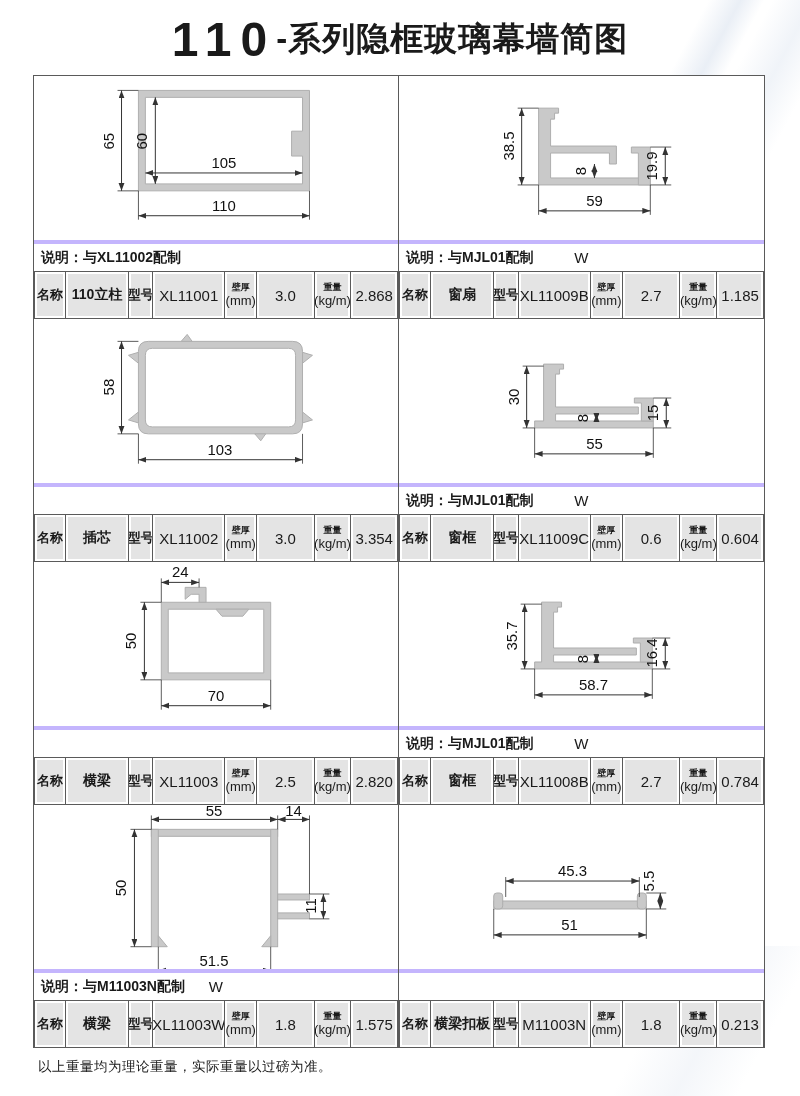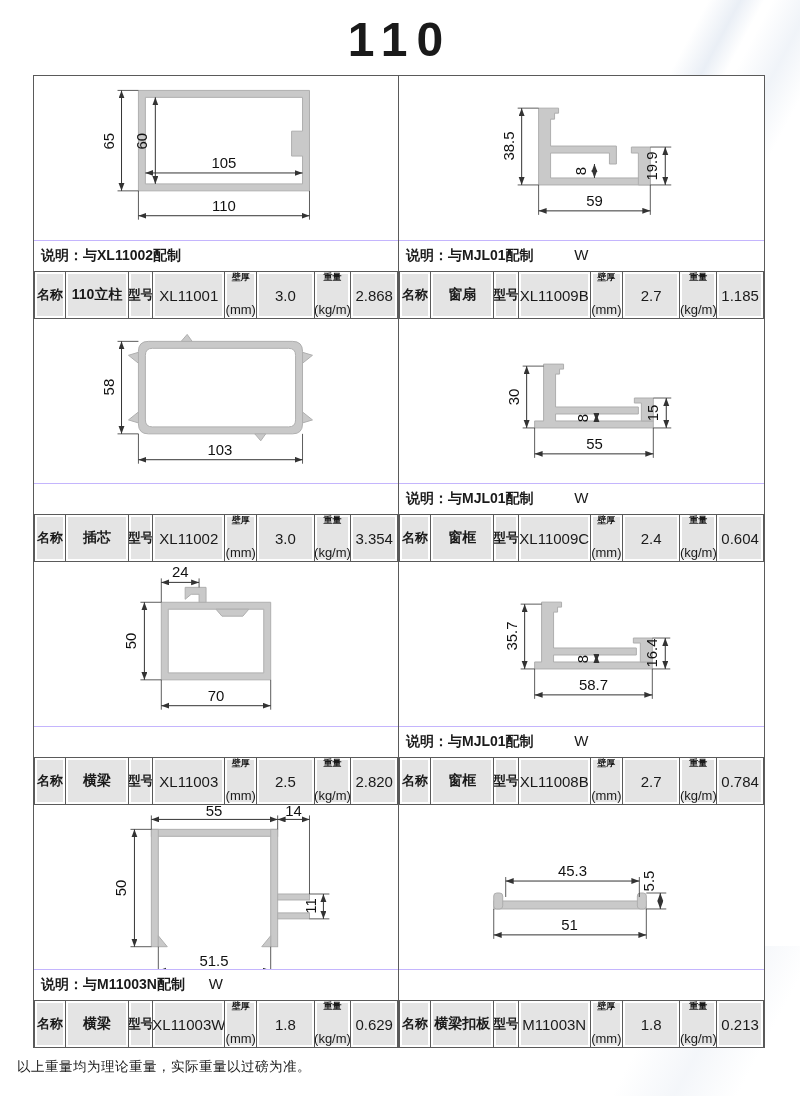--- a/index.html
+++ b/index.html
@@ -32,45 +32,45 @@
     border:1px solid #5a5a5a; border-bottom:none; box-sizing:border-box;
     background:#fff;
   }
   .grid-row { display:flex; height:243px; }
   .half { width:50%; box-sizing:border-box; display:flex; flex-direction:column; }
   .half.l { border-right:1px solid #5a5a5a; }
   .draw { flex:1; overflow:hidden; }
   .draw svg { display:block; width:100%; height:178px; }
 
   .noteRow {
-    height:31px; box-sizing:border-box; border-top:1px solid #c4b5fd;
+    height:31px; box-sizing:border-box; border-top:4px solid #c4b5fd;
     display:flex; align-items:center; padding-left:7px;
     font-size:14px; font-weight:bold; position:relative; white-space:nowrap;
   }
   .wmark { position:absolute; left:48%; top:5px; font-weight:normal; font-size:15px; }
 
   .spec { display:flex; height:48px; box-sizing:border-box; }
   .sc {
     box-sizing:border-box; border:1px solid #5a5a5a;
     box-shadow:inset 0 0 0 2px #ffffff;
     background:#e4e4e4;
     display:flex; flex-direction:column; align-items:center; justify-content:center;
     flex:0 1 auto; overflow:hidden; white-space:nowrap;
   }
   .sc + .sc { margin-left:-1px; }
   .w1{flex-basis:33px}.w2{flex-basis:66px;flex-grow:1}.w3{flex-basis:26px}
   .w4{flex-basis:75px;flex-grow:1}.w5{flex-basis:34px}.w6{flex-basis:60px;flex-grow:1}
   .w7{flex-basis:39px}.w8{flex-basis:49px;flex-grow:1}
   .sc.h  { font-size:13px; font-weight:bold; }
   .sc.vn { font-size:14px; font-weight:bold; }
   .sc.v  { font-size:15px; }
-  .sc.h2 { font-size:9px; line-height:1.2; font-weight:bold;justify-content:space-between; }
+  .sc.h2 { font-size:9px; line-height:1.2; font-weight:bold; }
   .sc.h2 .sub { font-weight:normal; font-size:13px; }
 
-  .footer { position:absolute; top:1058px; left:17px; font-size:13.5px; letter-spacing:.5px; }
+  .footer { position:absolute; top:1058px; left:38px; font-size:13.5px; letter-spacing:.5px; }
 
   
   .pf { fill:#c9c9c9; stroke:#aeaeae; stroke-width:1; }
   .dl { stroke:#333; stroke-width:1; fill:none; marker-start:url(#mA); marker-end:url(#mA); }
   .el { stroke:#333; stroke-width:0.8; fill:none; }
   .dt { font-size:15px; fill:#111; font-family:"Liberation Sans","DejaVu Sans",sans-serif; }
 </style>
 </head>
 <body>
 
@@ -80,20 +80,21 @@
       <path d="M0,0 L8,3 L0,6 Z" fill="#333"></path>
     </marker>
   </defs>
 </svg>
 
 <div class="decor-tr"></div>
 <div class="decor-br"></div>
 
 <div class="title">
   <span class="num">110</span>
+    <span class="rest">-系列隐框玻璃幕墙简图</span>
 </div>
 
 <div class="frame">
 
   <div class="grid-row">
     <div class="half l">
       <div class="draw">
         <svg viewBox="0 0 366 178">
           <path class="pf" fill-rule="evenodd" d="M105,14 H277 V115 H105 Z M112,21 H270 V55 H259 V80 H270 V108 H112 Z"></path>
           <g>
@@ -237,21 +238,21 @@
       </div>
       <div class="spec">
         <div class="sc h w1">名称</div>
         <div class="sc vn w2">窗框</div>
         <div class="sc h w3">型号</div>
         <div class="sc v w4">XL11009C</div>
         <div class="sc h2 w5">
             <div>壁厚</div>
             <div class="sub">(mm)</div>
           </div>
-        <div class="sc v w6">2.4</div>
+        <div class="sc v w6">0.6</div>
         <div class="sc h2 w7">
             <div>重量</div>
             <div class="sub">(kg/m)</div>
           </div>
         <div class="sc v w8">0.604</div>
       </div>
     </div>
   </div>
 
   <div class="grid-row">
@@ -377,21 +378,21 @@
         <div class="sc v w4">XL11003W</div>
         <div class="sc h2 w5">
             <div>壁厚</div>
             <div class="sub">(mm)</div>
           </div>
         <div class="sc v w6">1.8</div>
         <div class="sc h2 w7">
             <div>重量</div>
             <div class="sub">(kg/m)</div>
           </div>
-        <div class="sc v w8">0.629</div>
+        <div class="sc v w8">1.575</div>
       </div>
     </div>
 
     <div class="half">
       <div class="draw">
         <svg viewBox="0 0 366 178">
           <g>
             <rect class="pf" x="95" y="96" width="153" height="8"></rect>
             <rect class="pf" x="95" y="88" width="9" height="16" rx="3"></rect>
             <rect class="pf" x="239" y="88" width="9" height="16" rx="3"></rect>

